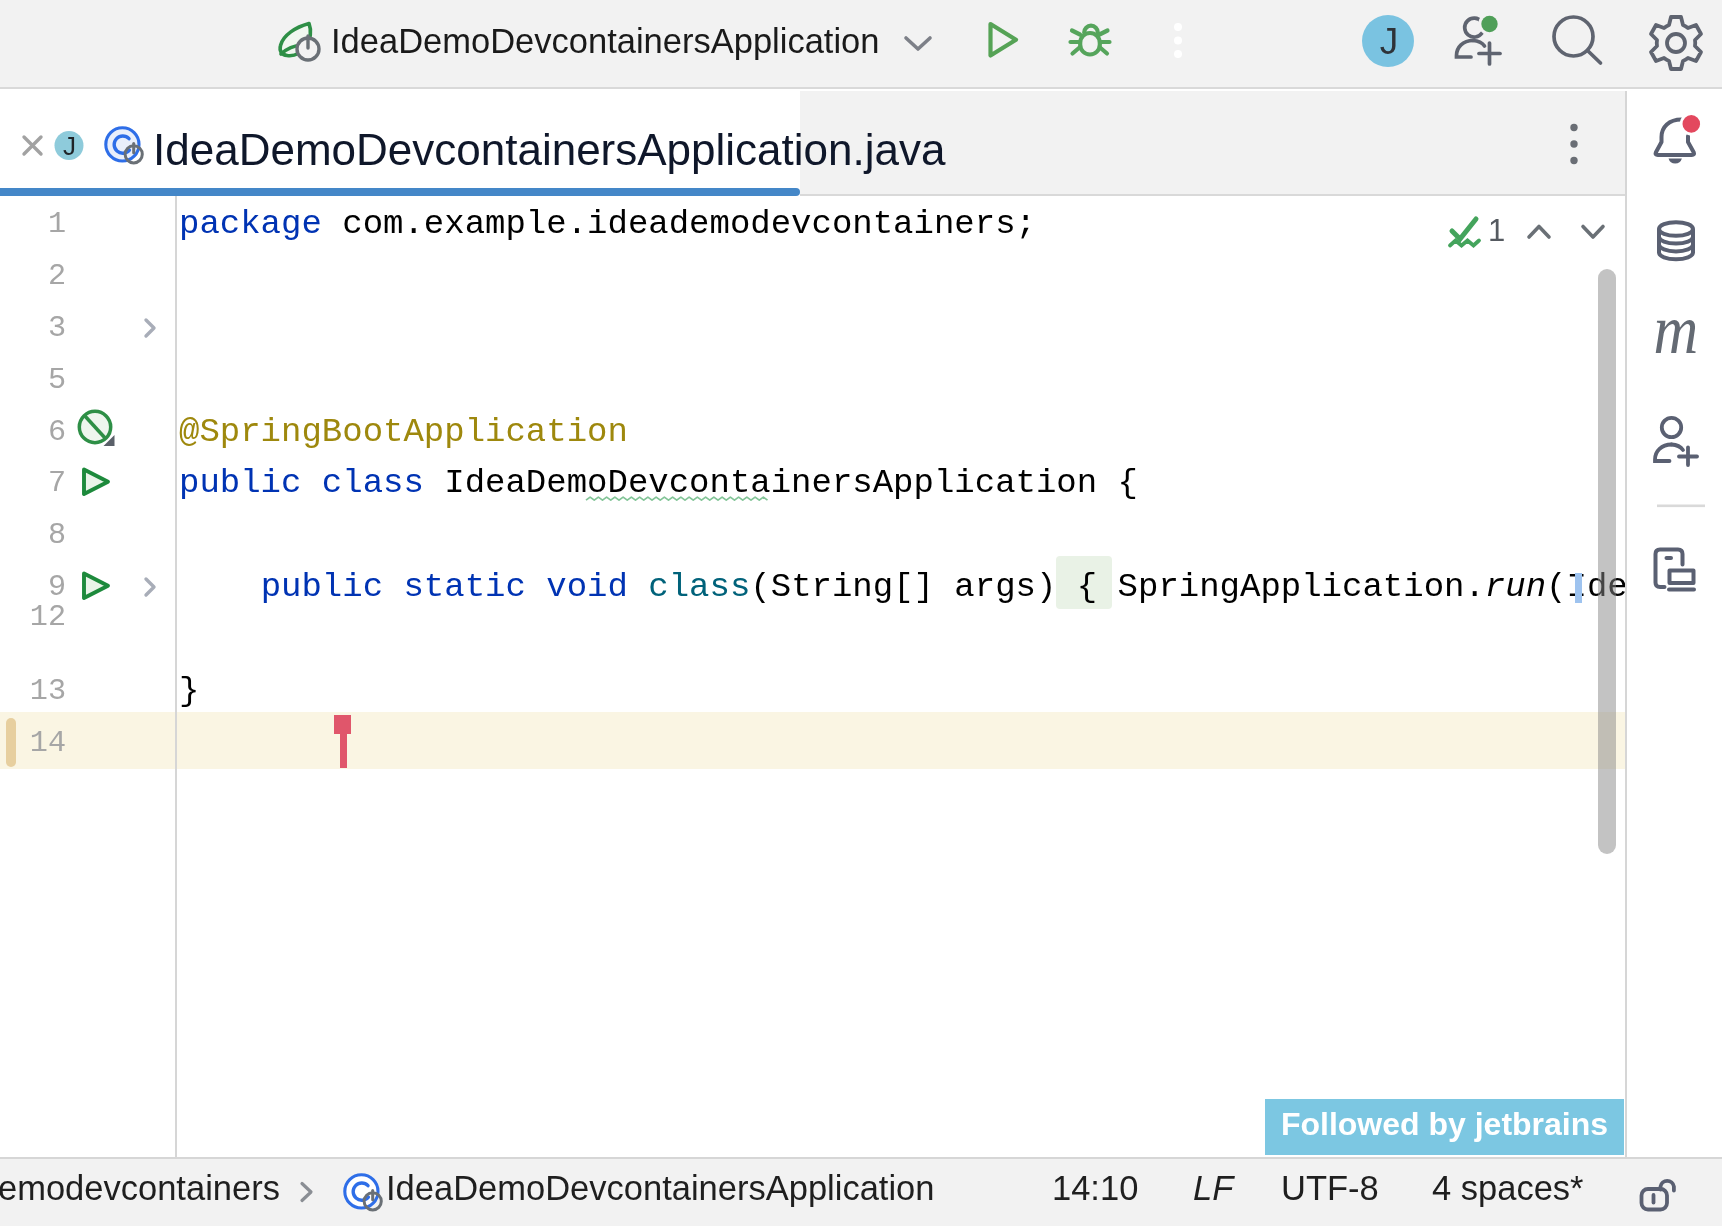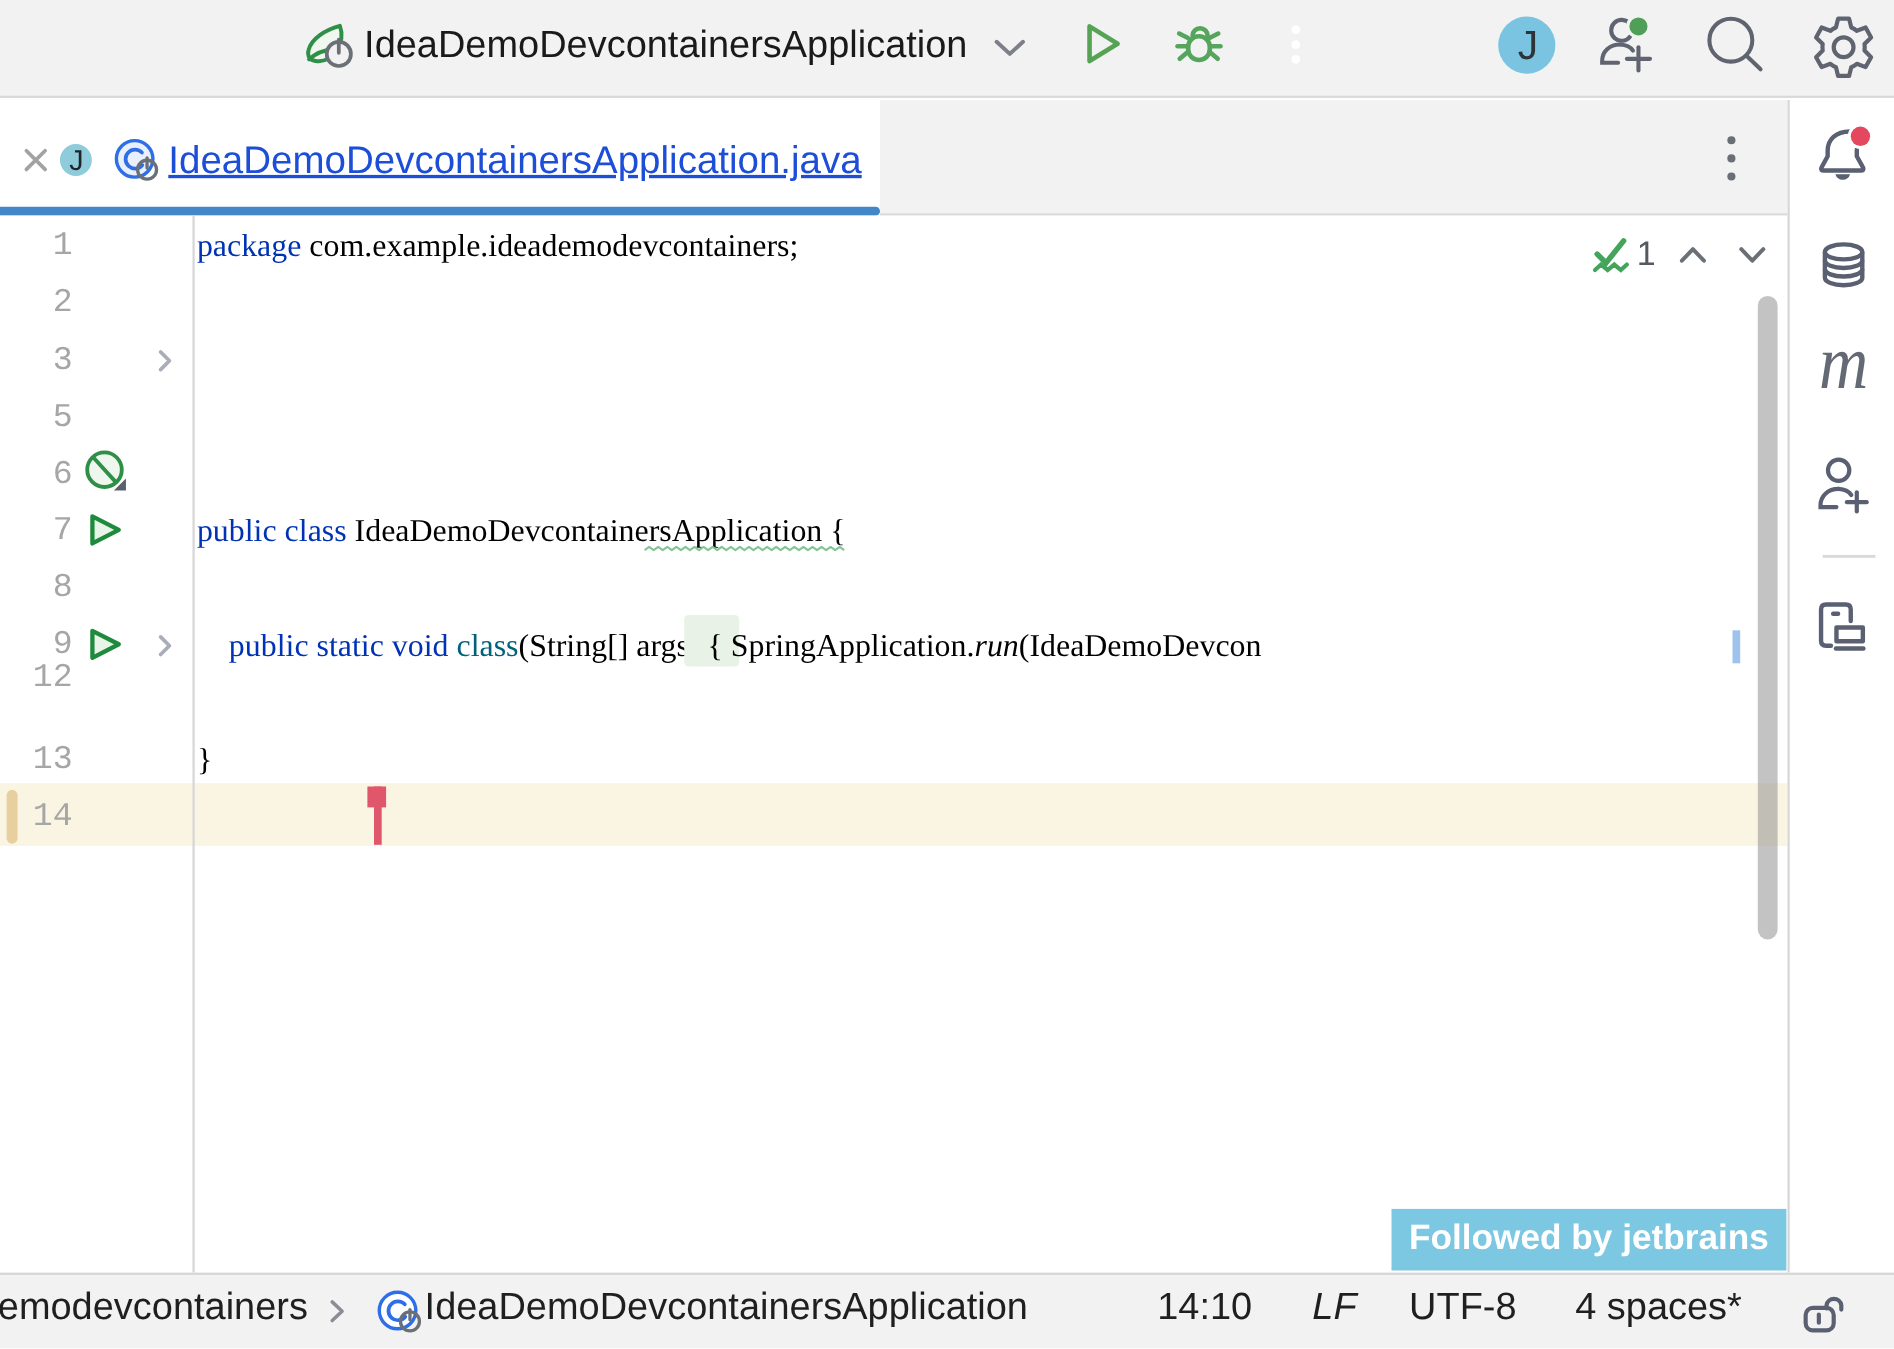--- a/index.html
+++ b/index.html
@@ -12,26 +12,26 @@
   #toolbar { left:0; top:0; width:1722px; height:89px; background:#f2f2f2;
     border-bottom:2px solid #d9d9d9; }
   #runcfg-name { left:331px; top:24px; font-size:34.5px; line-height:1; color:#1a1a1a; }
 
   
   #tabbar { left:0; top:91px; width:1625px; height:105px; background:#f2f2f2;
     border-bottom:2px solid #d9d9d9; }
   #tab-active { left:0; top:91px; width:800px; height:105px; background:#ffffff; }
   #tab-underline { left:0; top:188px; width:800px; height:8px; background:#4487c8;
     border-radius:0 4px 4px 0; }
-  #tab-title { left:153px; top:128px; font-size:35px; line-height:1; color:#1d4ed8;text-decoration:underline; }
+  #tab-title { left:153px; top:128px; font-size:44px; line-height:1; color:#0f172a; }
 
   
   #editor { left:0; top:196px; width:1625px; height:961px; background:#ffffff; }
-  .codeline { position:absolute; left:179px; font-family:Liberation Serif, serif;
-    font-size:29px; line-height:52px; white-space:pre; color:#000; }
+  .codeline { position:absolute; left:179px; font-family:Liberation Mono, monospace;
+    font-size:34px; line-height:52px; white-space:pre; color:#000; }
   .lnum { position:absolute; width:66px; text-align:right;
     font-family:"Liberation Mono", monospace; font-size:30.2px; line-height:52px; color:#a6a6a6; }
   .kw { color:#0033b3; }
   .ann { color:#9e880d; }
   .mth { color:#00627a; }
   .fold-box { background:#e9f2e6; border-radius:4px; padding:9px 1px 3.5px; margin:-9px -1px -3.5px; }
   .fold-brace { background:#e9f2e6; border-radius:4px; padding:12px 15px 3px 21px; margin:-12px -15px -3px -21px; }
   #caret-row { left:0; top:712px; width:1625px; height:57px; background:#faf5e3; }
   #caret-row-marker { left:6px; top:718px; width:10px; height:49px; background:#e7cf9f; border-radius:5px; }
   #collab-caret-flag { left:334px; top:715px; width:17px; height:19px; background:#e0566b; }
@@ -76,20 +76,21 @@
   <div class="lnum" style="top:354px;">5</div>
   <div class="lnum" style="top:406px;">6</div>
   <div class="lnum" style="top:457px;">7</div>
   <div class="lnum" style="top:509px;">8</div>
   <div class="lnum" style="top:561px;">9</div>
   <div class="lnum" style="top:591px;">12</div>
   <div class="lnum" style="top:665px;">13</div>
   <div class="lnum" style="top:717px;">14</div>
 
   <div class="codeline" style="top:198px;"><span class="kw">package</span> com.example.ideademodevcontainers;</div>
+  <div class="codeline" style="top:406px;"><span class="ann">@SpringBootApplication</span></div>
   <div class="codeline" style="top:457px;"><span class="kw">public class</span> IdeaDemoDevcontainersApplication {</div>
   <div class="codeline" style="top:561px;">    <span class="kw">public static void</span> <span class="mth">class</span>(String[] args) <span class="fold-brace">{</span> SpringApplication.<i>run</i>(IdeaDemoDevcon</div>
   <div class="codeline" style="top:665px;">}</div>
 
   <svg class="abs wave" style="left:556px; top:496px;" width="240" height="8" viewBox="0 0 240 8">
     <path d="M0.0 5.5 L5.5 1.5 L11.0 5.5 L16.5 1.5 L22.0 5.5 L27.5 1.5 L33.0 5.5 L38.5 1.5 L44.0 5.5 L49.5 1.5 L55.0 5.5 L60.5 1.5 L66.0 5.5 L71.5 1.5 L77.0 5.5 L82.5 1.5 L88.0 5.5 L93.5 1.5 L99.0 5.5 L104.5 1.5 L110.0 5.5 L115.5 1.5 L121.0 5.5 L126.5 1.5 L132.0 5.5 L137.5 1.5 L143.0 5.5 L148.5 1.5 L154.0 5.5 L159.5 1.5 L165.0 5.5 L170.5 1.5 L176.0 5.5 L181.5 1.5 L187.0 5.5 L192.5 1.5 L198.0 5.5 L203.5 1.5 L209.0 5.5 L214.5 1.5 L220.0 5.5 L225.5 1.5 L231.0 5.5 L236.5 1.5 L242.0 5.5" stroke="#82c497" stroke-width="2.4" fill="none" stroke-linejoin="round"></path>
   </svg>
 
   <div class="abs" id="collab-caret-flag"></div>
   <div class="abs" id="collab-caret-stem"></div>

